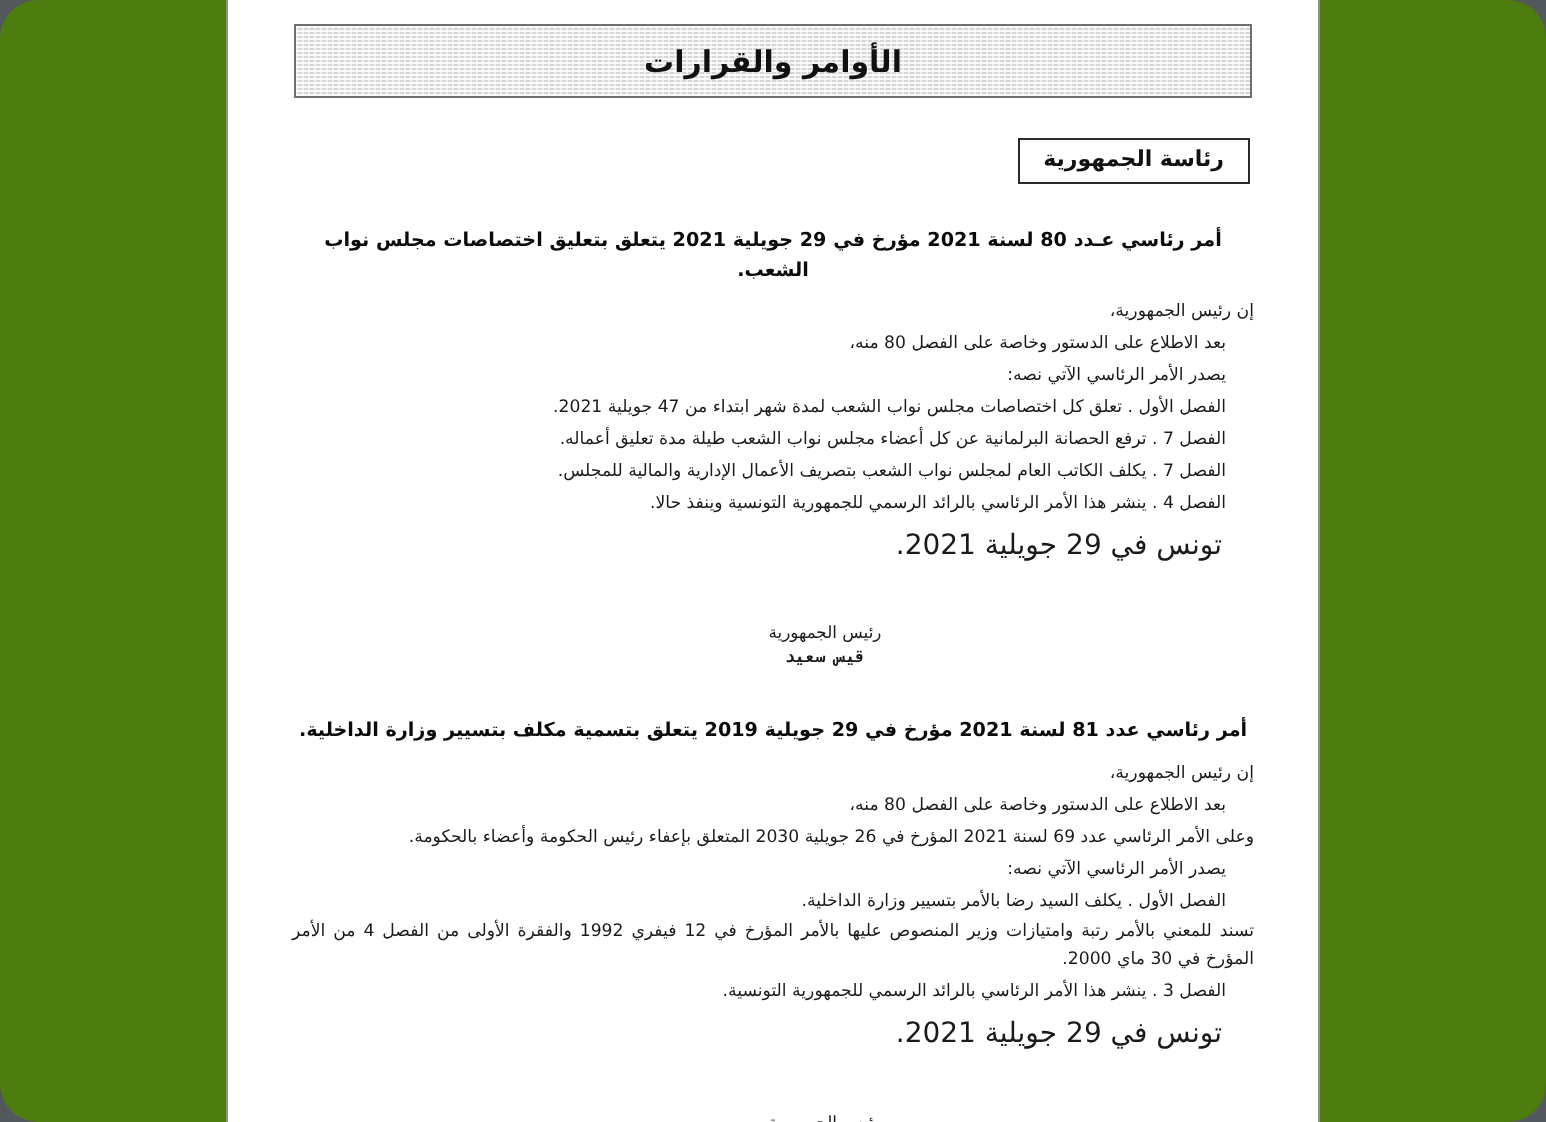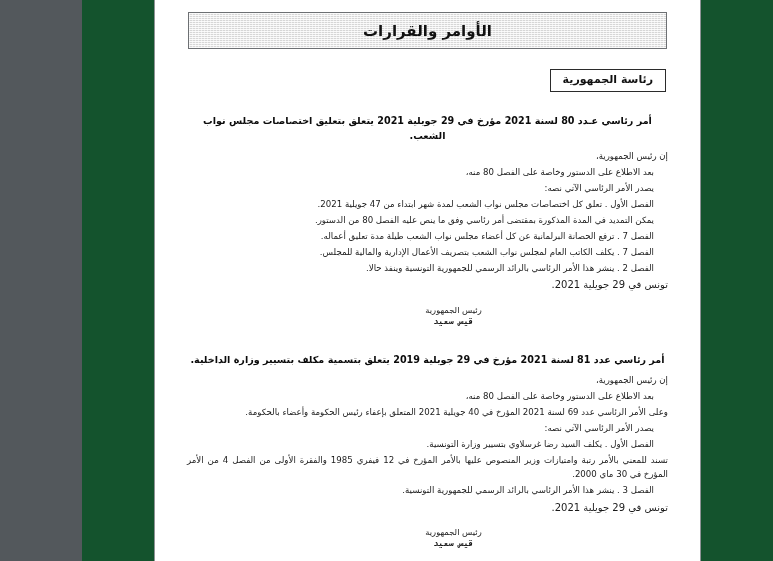--- a/index.html
+++ b/index.html
@@ -11,25 +11,26 @@
     height: 561px;
     overflow: hidden;
   }
   body {
     background: #53585c;
     font-family: "DejaVu Sans", "Liberation Sans", sans-serif;
   }
 
   #viewer {
     position: relative;
-    width: 691px;
+    width: 773px;
     height: 561px;
-    background: #14532d;
+    background: #4d7c0f;
     display: flex;
     justify-content: center;
+    border-radius: 19px;
   }
 
   #page {
     position: relative;
     width: 545px;
     height: 561px;
     background: #ffffff;
     box-shadow: 0 0 0 1px #8e9295;
     padding: 0 28px;
     direction: rtl;
@@ -94,29 +95,29 @@
     color: #1a1a1a;
     line-height: 1.62;
     margin: 0;
     padding: 1px 4px 1px 4px;
     text-align: right;
   }
   .para.justified { text-align: justify; text-align-last: right; }
   .para.indent { padding-right: 18px; }
 
   .date-line {
-    font-size: 10px;
+    font-size: 14px;
     color: #1a1a1a;
     line-height: 1.62;
-    margin: 1px 0 0 0;
+    margin: 1px 16px 0 0;
     padding-right: 4px;
   }
 
   .signature {
-    margin-top: 10px;
+    margin-top: 26px;
     text-align: center;
     padding-left: 52px;
   }
   .signature div {
     font-size: 8.4px;
     color: #1a1a1a;
     line-height: 1.5;
   }
   .signature .name { font-weight: bold; font-family: Liberation Mono, monospace; }
 </style>
@@ -133,39 +134,38 @@
     <div class="issuer-row">
       <div class="issuer-box">رئاسة الجمهورية</div>
     </div>
 
     <div class="decree">
       <div class="decree-title">أمر رئاسي عـدد 80 لسنة 2021 مؤرخ في 29 جويلية 2021 يتعلق بتعليق اختصاصات مجلس نواب الشعب.</div>
       <p class="para">إن رئيس الجمهورية،</p>
       <p class="para indent">بعد الاطلاع على الدستور وخاصة على الفصل 80 منه،</p>
       <p class="para indent">يصدر الأمر الرئاسي الآتي نصه:</p>
       <p class="para indent">الفصل الأول . تعلق كل اختصاصات مجلس نواب الشعب لمدة شهر ابتداء من 47 جويلية 2021.</p>
-      <p class="para indent">يمكن التمديد في المدة المذكورة بمقتضى أمر رئاسي وفق ما ينص عليه الفصل 80 من الدستور.</p>
       <p class="para indent">الفصل 7 . ترفع الحصانة البرلمانية عن كل أعضاء مجلس نواب الشعب طيلة مدة تعليق أعماله.</p>
       <p class="para indent">الفصل 7 . يكلف الكاتب العام لمجلس نواب الشعب بتصريف الأعمال الإدارية والمالية للمجلس.</p>
-      <p class="para indent">الفصل 2 . ينشر هذا الأمر الرئاسي بالرائد الرسمي للجمهورية التونسية وينفذ حالا.</p>
+      <p class="para indent">الفصل 4 . ينشر هذا الأمر الرئاسي بالرائد الرسمي للجمهورية التونسية وينفذ حالا.</p>
       <p class="date-line">تونس في 29 جويلية 2021.</p>
       <div class="signature">
         <div>رئيس الجمهورية</div>
         <div class="name">قيس سعيد</div>
       </div>
     </div>
 
     <div class="decree">
       <div class="decree-title">أمر رئاسي عدد 81 لسنة 2021 مؤرخ في 29 جويلية  2019 يتعلق بتسمية مكلف بتسيير وزارة الداخلية.</div>
       <p class="para">إن رئيس الجمهورية،</p>
       <p class="para indent">بعد الاطلاع على الدستور وخاصة على الفصل 80 منه،</p>
-      <p class="para justified">وعلى الأمر الرئاسي عدد 69 لسنة 2021 المؤرخ في 40 جويلية 2021 المتعلق بإعفاء رئيس الحكومة وأعضاء بالحكومة.</p>
+      <p class="para justified">وعلى الأمر الرئاسي عدد 69 لسنة 2021 المؤرخ في 26 جويلية 2030 المتعلق بإعفاء رئيس الحكومة وأعضاء بالحكومة.</p>
       <p class="para indent">يصدر الأمر الرئاسي الآتي نصه:</p>
-      <p class="para indent">الفصل الأول . يكلف السيد رضا غرسلاوي بتسيير وزارة التونسية.</p>
-      <p class="para justified">تسند للمعني بالأمر رتبة وامتيازات وزير المنصوص عليها بالأمر المؤرخ في 12 فيفري 1985 والفقرة الأولى من الفصل 4 من الأمر المؤرخ في 30 ماي 2000.</p>
+      <p class="para indent">الفصل الأول . يكلف السيد رضا بالأمر بتسيير وزارة الداخلية.</p>
+      <p class="para justified">تسند للمعني بالأمر رتبة وامتيازات وزير المنصوص عليها بالأمر المؤرخ في 12 فيفري 1992 والفقرة الأولى من الفصل 4 من الأمر المؤرخ في 30 ماي 2000.</p>
       <p class="para indent">الفصل 3 . ينشر هذا الأمر الرئاسي بالرائد الرسمي للجمهورية التونسية.</p>
       <p class="date-line">تونس في 29 جويلية 2021.</p>
       <div class="signature">
         <div>رئيس الجمهورية</div>
         <div class="name">قيس سعيد</div>
       </div>
     </div>
 
   </div>
 </div>

